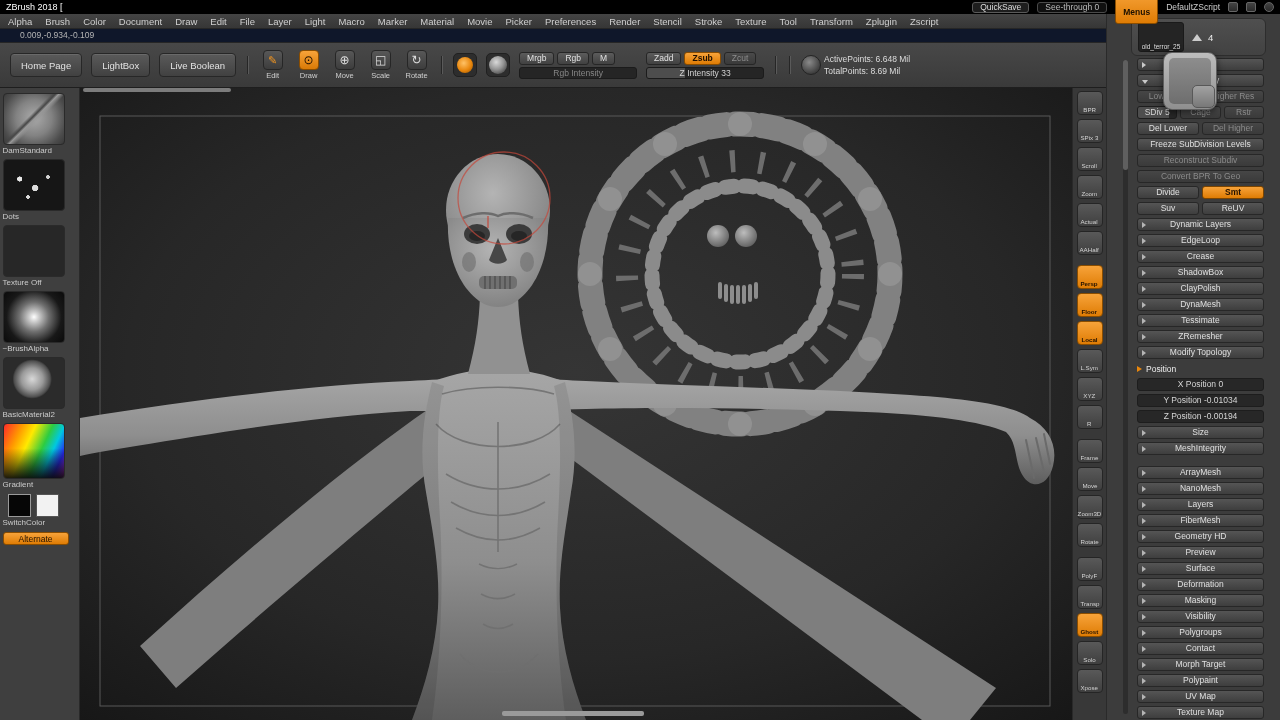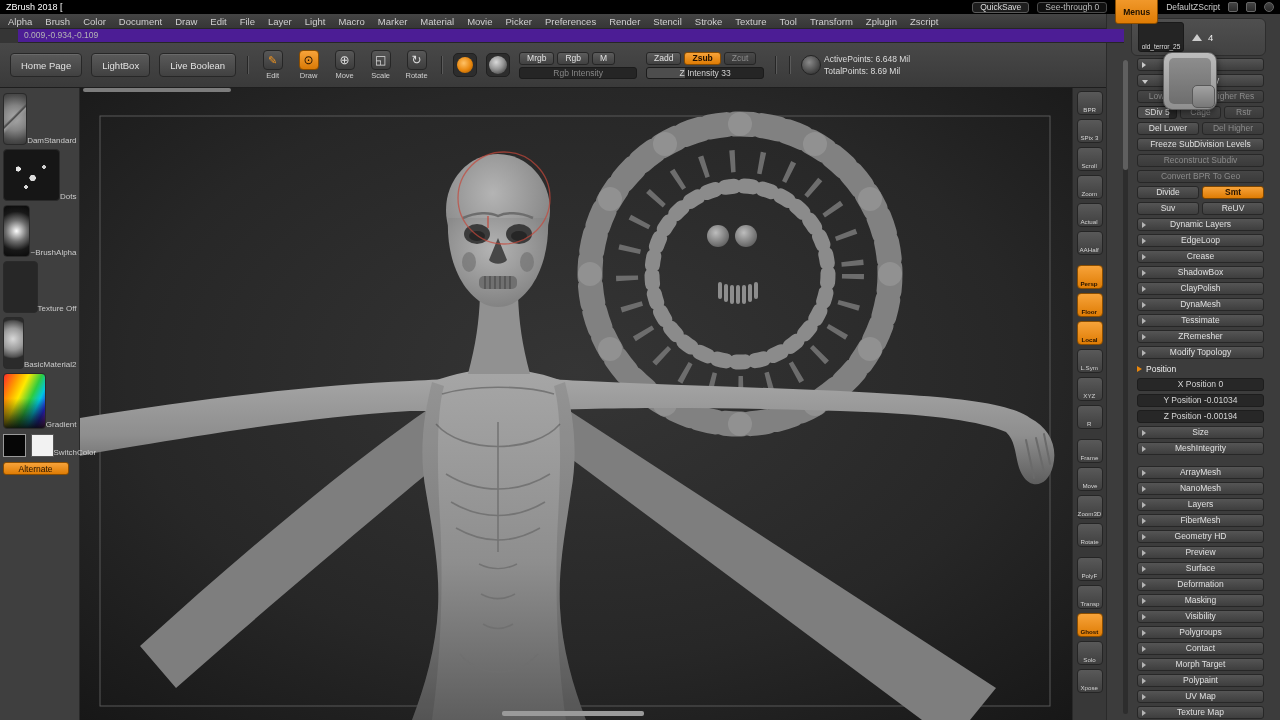--- a/index.html
+++ b/index.html
@@ -15,21 +15,21 @@
   .tb-menus{background:linear-gradient(#f7a33a,#df7c04);color:#1c1000;border-radius:3px;padding:16px 7px;height:11px;line-height:10px;font-size:8.5px;font-weight:bold;border:1px solid #8a4d00}
   .tb-zscript{color:#cfcfcf;font-size:8.5px}
   .tb-icon{width:10px;height:10px;border:1px solid #666;border-radius:2px;background:linear-gradient(#444,#2a2a2a)}
   .tb-icon.round{border-radius:50%}
 
   
   .menubar{position:absolute;top:14px;left:0;width:1106px;height:15px;background:linear-gradient(#444,#363636);border-bottom:1px solid #262626;display:flex;align-items:center;padding:0 8px;gap:13px;font-size:9.5px;color:#d0d0d0;z-index:49}
   .menu-item{cursor:default;white-space:nowrap}
 
   
-  .coordsbar{position:absolute;top:29px;left:18px;width:1106px;height:14px;background:#4c1d95;border-bottom:1px solid #262626;font-size:8.5px;color:#b5b5b5;line-height:13px;padding-left:6px;z-index:48}
+  .coordsbar{position:absolute;top:29px;left:0;width:1106px;height:14px;background:#0f172a;border-bottom:1px solid #262626;font-size:8.5px;color:#b5b5b5;line-height:13px;padding-left:20px;z-index:48}
 
   
   .shelf{position:absolute;top:43px;left:0;width:1106px;height:45px;background:linear-gradient(#484848,#3a3a3a);border-bottom:1px solid #1e1e1e;display:flex;align-items:center;padding:8px 10px;gap:9px;z-index:47}
   .shelf-btn{height:24px;padding:0 10px;background:linear-gradient(#5a5a5a,#414141);border:1px solid #272727;border-radius:4px;line-height:21px;font-size:9.5px;color:#e2e2e2;box-shadow:inset 0 1px 0 rgba(255,255,255,.10);font-family:inherit}
   .vsep{width:1px;align-self:stretch;margin:5px 2px;background:#262626;box-shadow:1px 0 0 #5a5a5a}
   .tile{width:27px;display:flex;flex-direction:column;align-items:center;gap:1px;font-size:7.5px;color:#cfcfcf}
   .tile .g{width:20px;height:20px;border-radius:4px;background:linear-gradient(#585858,#3d3d3d);border:1px solid #262626;display:flex;align-items:center;justify-content:center;font-size:12px;color:#ddd}
   .tile.editg .g{color:#f0941f;font-size:11px}
   .tile.active .g{background:linear-gradient(#f7a33a,#d97a06);color:#241200;border-color:#8a4d00}
   .round-icon{width:24px;height:24px;border-radius:5px;background:#2d2d2d;border:1px solid #202020;position:relative}
@@ -45,21 +45,21 @@
   .slider .fill{position:absolute;left:0;top:0;bottom:0;background:#4d4d4d}
   .slider .handle{position:absolute;top:1px;bottom:1px;width:7px;border-radius:2px;background:#cfcfcf}
   .slider.dimtext{color:#868686}
   .w118{width:118px}.w105{width:105px}
   .dyn{font-size:7.5px;color:#d0d0d0;border-bottom:1px solid #9a9a9a;line-height:9px}
   .shelficon{width:20px;height:20px;border-radius:50%;background:radial-gradient(circle at 40% 35%,#8a8a8a,#3b3b3b 75%);border:1px solid #242424;flex:0 0 auto}
   .points{font-size:8.5px;color:#dcdcdc;line-height:1.45;white-space:nowrap}
 
   
   .lefttray{position:absolute;left:0;top:88px;width:80px;bottom:0;background:#3f3f3f;border-right:1px solid #292929;display:flex;flex-direction:column;align-items:center;padding-top:5px;gap:4px;z-index:40}
-  .tray-item{display:flex;flex-direction:row;align-items:flex-end;width:74px}
+  .tray-item{display:flex;flex-direction:column;align-items:flex-start;width:74px}
   .thumb{width:62px;height:52px;border-radius:4px;border:1px solid #2a2a2a;background:#2f2f2f}
   .traylabel{font-size:8px;color:#cbcbcb;margin-top:1px;white-space:nowrap}
   .kind-brush .thumb{background-image:linear-gradient(135deg,rgba(0,0,0,0) 43%,#454545 47%,#979797 50%,rgba(0,0,0,0) 56%),radial-gradient(circle at 50% 48%,#ababab,#828282 45%,#4c4c4c 80%,#383838 100%)}
   .kind-stroke .thumb{background-color:#161616;background-image:radial-gradient(circle 4px at 26% 38%,#e8e8e8 60%,rgba(0,0,0,0) 68%),radial-gradient(circle 5px at 52% 56%,#dcdcdc 60%,rgba(0,0,0,0) 68%),radial-gradient(circle 3px at 73% 34%,#cfcfcf 60%,rgba(0,0,0,0) 68%),radial-gradient(circle 3px at 40% 74%,#d8d8d8 60%,rgba(0,0,0,0) 68%)}
   .kind-alpha .thumb{background:radial-gradient(circle at 50% 50%,#ffffff,#cfcfcf 12%,#6f6f6f 38%,#181818 70%,#0a0a0a 100%)}
   .kind-texture .thumb{background:#272727}
   .kind-material .thumb{background-color:#2b2b2b;background-image:radial-gradient(circle 24px at 47% 42%,#d8d8d8,#9a9a9a 45%,#4f4f4f 75%,rgba(0,0,0,0) 82%)}
   .kind-color .thumb{height:56px;background-image:linear-gradient(to bottom,rgba(20,20,20,0) 45%,rgba(10,10,10,.92) 100%),linear-gradient(115deg,#ff2a2a 0%,#ff9a00 22%,#ffe900 38%,#2ecc40 58%,#00c8e0 72%,#2626ee 86%,#cc22cc 100%)}
   .kind-switch .thumb{background:none;border:none;height:24px;display:flex;gap:5px;justify-content:center;align-items:center}
   .kind-switch .thumb::before{content:"";width:21px;height:21px;background:#060606;border:1px solid #9a9a9a}
@@ -229,27 +229,27 @@
   <div class="lefttray">
 
   <div class="tray-item kind-brush">
       <div class="thumb"></div>
       <div class="traylabel">DamStandard</div>
     </div>
       <div class="tray-item kind-stroke">
       <div class="thumb"></div>
       <div class="traylabel">Dots</div>
     </div>
+      <div class="tray-item kind-texture">
+      <div class="thumb"></div>
+      <div class="traylabel">Texture Off</div>
+    </div>
       <div class="tray-item kind-alpha">
       <div class="thumb"></div>
       <div class="traylabel">~BrushAlpha</div>
-    </div>
-      <div class="tray-item kind-texture">
-      <div class="thumb"></div>
-      <div class="traylabel">Texture Off</div>
     </div>
       <div class="tray-item kind-material">
       <div class="thumb"></div>
       <div class="traylabel">BasicMaterial2</div>
     </div>
       <div class="tray-item kind-color">
       <div class="thumb"></div>
       <div class="traylabel">Gradient</div>
     </div>
       <div class="tray-item kind-switch">

